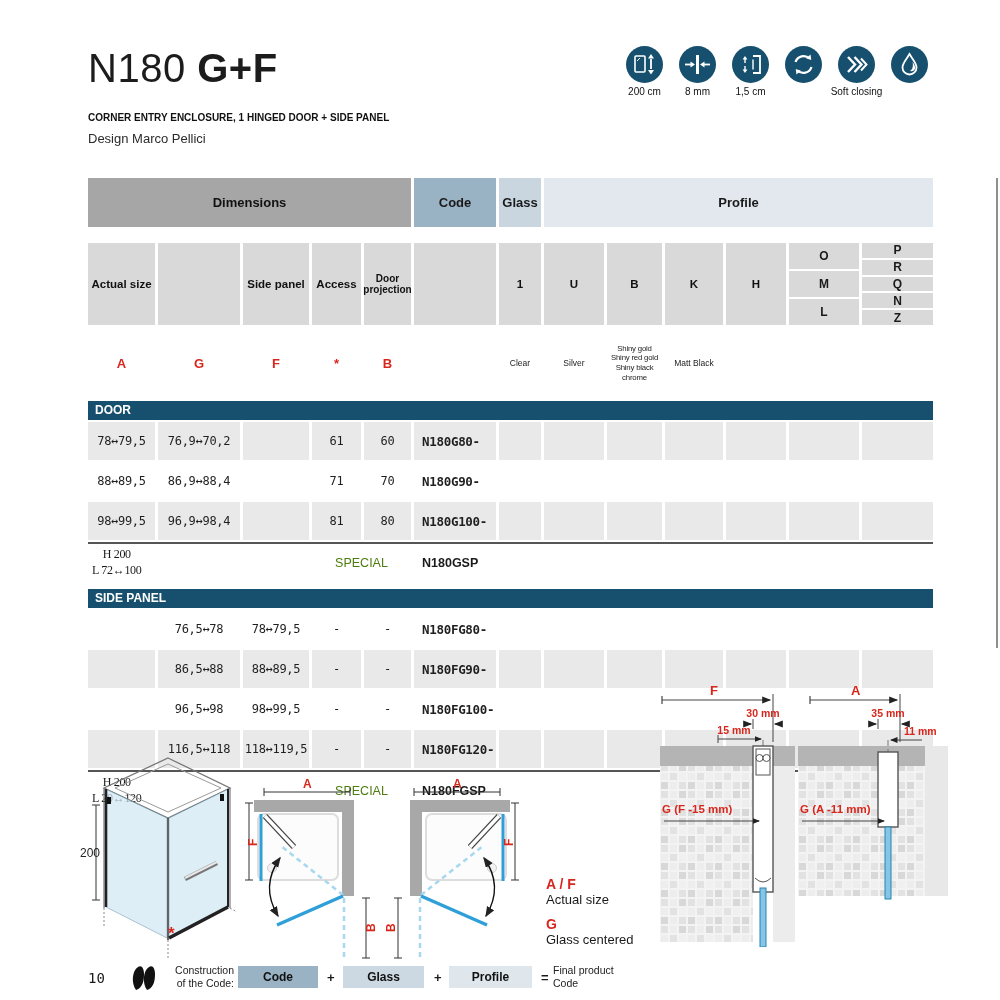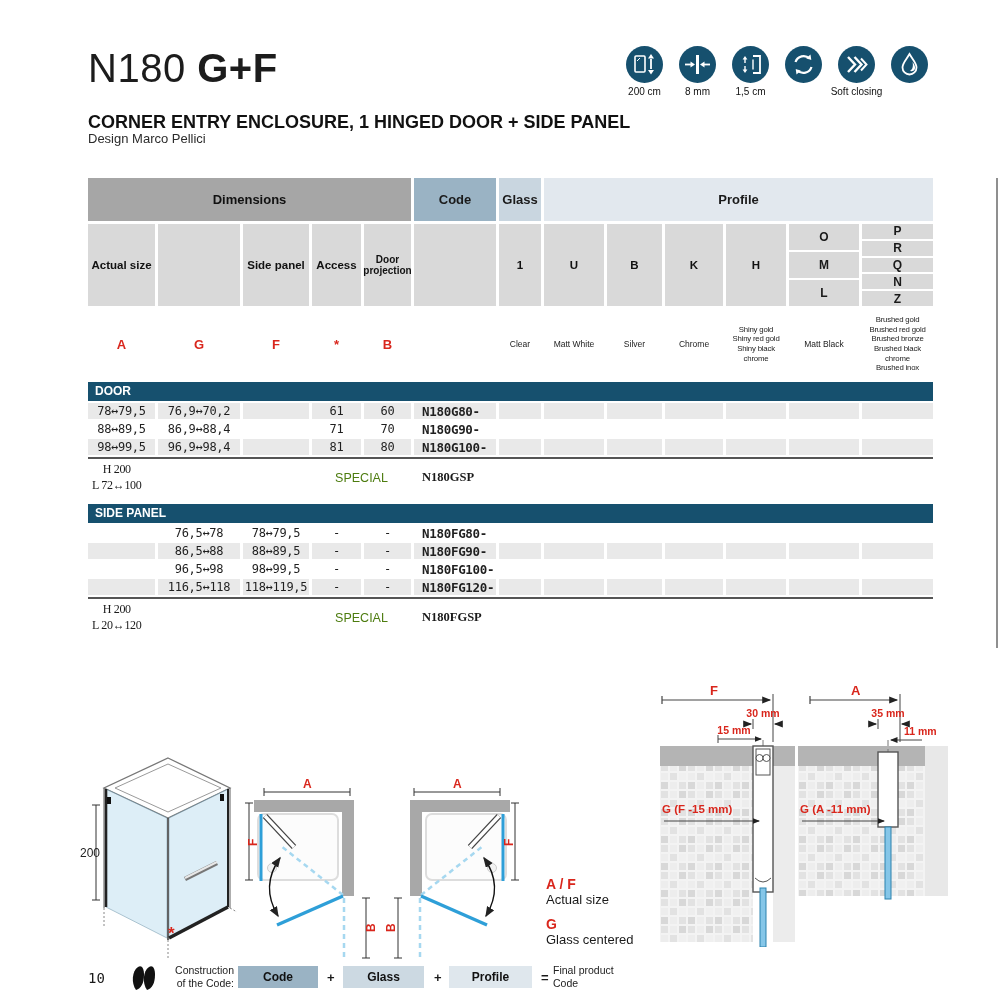--- a/index.html
+++ b/index.html
@@ -4,33 +4,33 @@
 <style>
   * { margin:0; padding:0; box-sizing:border-box; }
   html,body { width:1000px; height:1000px; background:#fff; font-family:"Liberation Sans", sans-serif; color:#1a1a1a; position:relative; overflow:hidden; }
   .abs { position:absolute; }
   .pre { white-space:pre-line; }
 
   
   .title { left:88px; top:46px; font-size:40px; letter-spacing:.5px; color:#1c1c1c; }
   .title .t-reg { font-weight:400; }
   .title .t-bold { font-weight:800; }
-  .subtitle { left:88px; top:112px; font-size:18px; font-weight:bold; color:#111; }
+  .subtitle { left:88px; top:112px; font-size:10px; font-weight:bold; color:#111; }
   .design { left:88px; top:131px; font-size:13px; color:#2b2b2b; }
 
   
   .icons-row { left:618px; top:46px; display:flex; }
   .feat { width:53px; display:flex; flex-direction:column; align-items:center; }
   .feat svg { width:37px; height:37px; display:block; }
   .feat .flabel { margin-top:3px; font-size:10px; color:#111; white-space:nowrap; height:12px; }
 
   
   .spec-table { left:88px; top:178px; width:845px; }
   .grid { display:grid; grid-template-columns:67px 82px 66px 49px 47px 82px 42px 60px 55px 58px 60px 70px 71px; column-gap:3px; }
-  .group-row { height:43px; margin-bottom:3px; }
+  .group-row { height:49px; margin-bottom:16px; }
   .gcell { display:flex; align-items:center; justify-content:center; font-weight:bold; font-size:13px; }
   .g-dim { grid-column:1/6; background:#a6a6a6; color:#111; }
   .g-code { grid-column:6/7; background:#9ab3c4; }
   .g-glass { grid-column:7/8; background:#c9d6e0; }
   .g-profile { grid-column:8/14; background:#e2e8ee; }
 
   .subhead-row { height:82px; }
   .shcell { background:#d9d9d9; display:flex; align-items:center; justify-content:center; text-align:center; font-weight:bold; font-size:11.5px; color:#111; }
   .shcell.small { font-size:10px; line-height:1.1; }
   .stack { display:grid; row-gap:2px; background:#fff; }
@@ -38,29 +38,29 @@
   .stack5 { grid-template-rows:1fr 1fr 1fr 1fr 1fr; }
   .stack > div { background:#d9d9d9; display:flex; align-items:center; justify-content:center; font-weight:bold; font-size:12px; }
 
   .letter-row { height:76px; }
   .lcell { display:flex; align-items:center; justify-content:center; text-align:center; }
   .red-letter { color:#d9261c; font-weight:bold; font-size:13px; }
   .finish { font-size:8.5px; color:#222; line-height:1.25; }
   .finish-multi { font-size:7.8px; color:#222; line-height:1.25; letter-spacing:-.2px; }
 
   .bar { height:19px; background:#16506e; color:#fff; font-weight:bold; font-size:12px; line-height:19px; padding-left:7px; margin-bottom:2px; }
-  .data-row { height:16px; margin-bottom:2px; }
+  .data-row { height:38px; margin-bottom:2px; }
   .dcell { display:flex; align-items:center; justify-content:center; font-family:"DejaVu Sans Mono", monospace; font-size:12px; letter-spacing:-.3px; color:#1f1f1f; }
   .code-cell { justify-content:flex-start; padding-left:8px; font-weight:bold; font-size:12.5px; }
   .shaded > div { background:#e9e9e9; }
 
   .special-row { border-top:2px solid #555; padding:3px 0 3px; min-height:38px; align-items:center; }
   .sp-size { grid-column:1/3; display:flex; align-items:center; justify-content:flex-start; padding-left:4px; font-family:Liberation Serif, serif; font-size:12px; line-height:1.3; text-align:center; letter-spacing:-.3px; }
   .sp-label { grid-column:4/6; display:flex; align-items:center; justify-content:center; font-size:12.5px; color:#4d7c0f; }
-  .sp-code { grid-column:6/7; display:flex; align-items:center; padding-left:8px; font-family:Liberation Serif, serif; font-weight:bold; font-size:12.5px; }
+  .sp-code { grid-column:6/7; display:flex; align-items:center; padding-left:8px; font-family:Liberation Sans, sans-serif; font-weight:bold; font-size:12.5px; }
   .section-gap { height:8px; }
   .edge-line { left:996px; top:178px; width:2px; height:470px; background:#8f8f8f; }
 
   
   .legend { left:546px; top:876px; }
   .legend .lkey { color:#d9261c; font-weight:bold; font-size:14px; }
   .legend .lval { font-size:13px; color:#1a1a1a; margin-bottom:9px; }
 
   
   .footer { left:0; top:958px; width:1000px; height:42px; }
@@ -188,32 +188,25 @@
   </div>
 
   <div class="grid letter-row">
     <div class="lcell red-letter">A</div>
     <div class="lcell red-letter">G</div>
     <div class="lcell red-letter">F</div>
     <div class="lcell red-letter">*</div>
     <div class="lcell red-letter">B</div>
     <div class="lcell"></div>
     <div class="lcell finish">Clear</div>
-    <div class="lcell finish">Matt White</div>
     <div class="lcell finish">Silver</div>
-    <div class="lcell finish">Chrome</div>
     <div class="lcell finish-multi pre">Shiny gold
 Shiny red gold
 Shiny black chrome</div>
     <div class="lcell finish">Matt Black</div>
-    <div class="lcell finish-multi pre">Brushed gold
-Brushed red gold
-Brushed bronze
-Brushed black chrome
-Brushed inox</div>
   </div>
 
   <div class="bar">DOOR</div>
 
   <div class="grid data-row shaded">
     <div class="dcell">78↔79,5</div>
     <div class="dcell">76,9↔70,2</div>
     <div class="dcell"></div>
     <div class="dcell">61</div>
     <div class="dcell">60</div>

